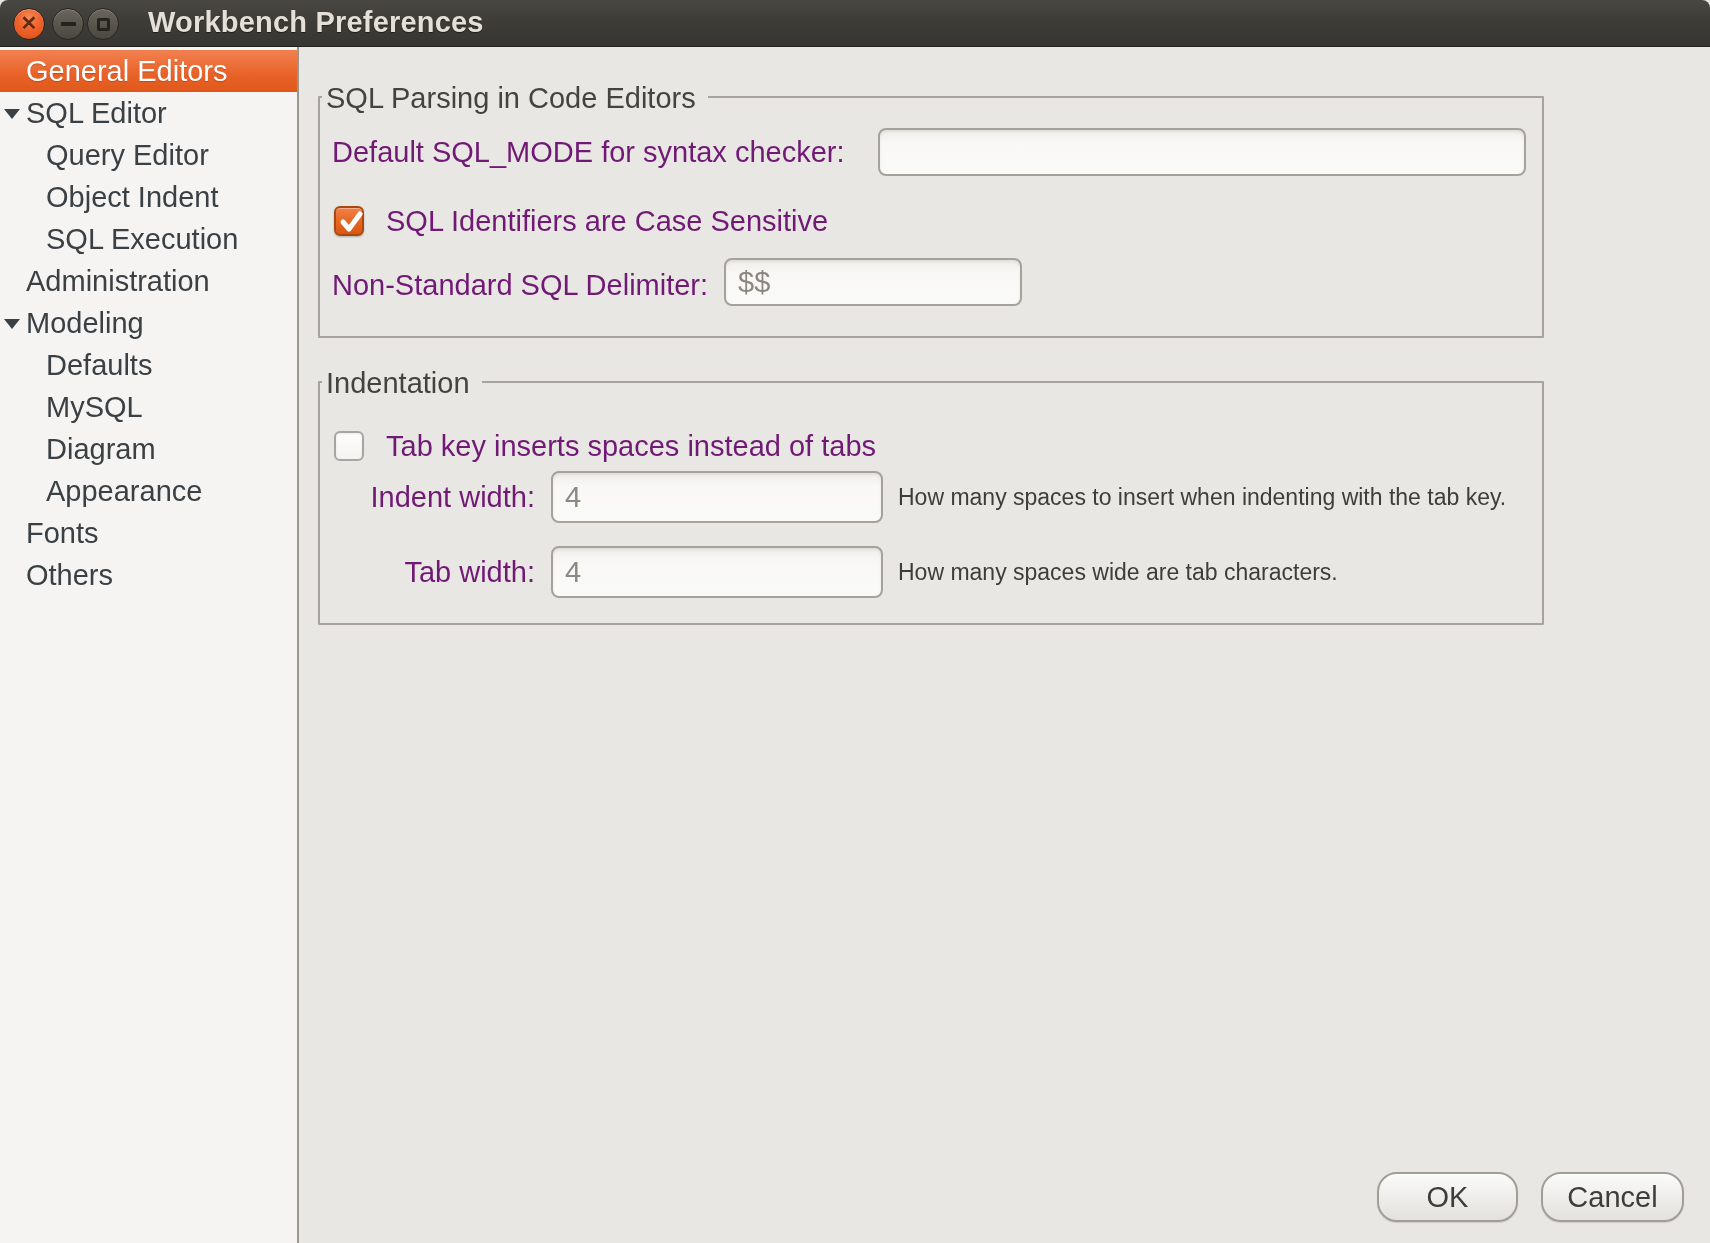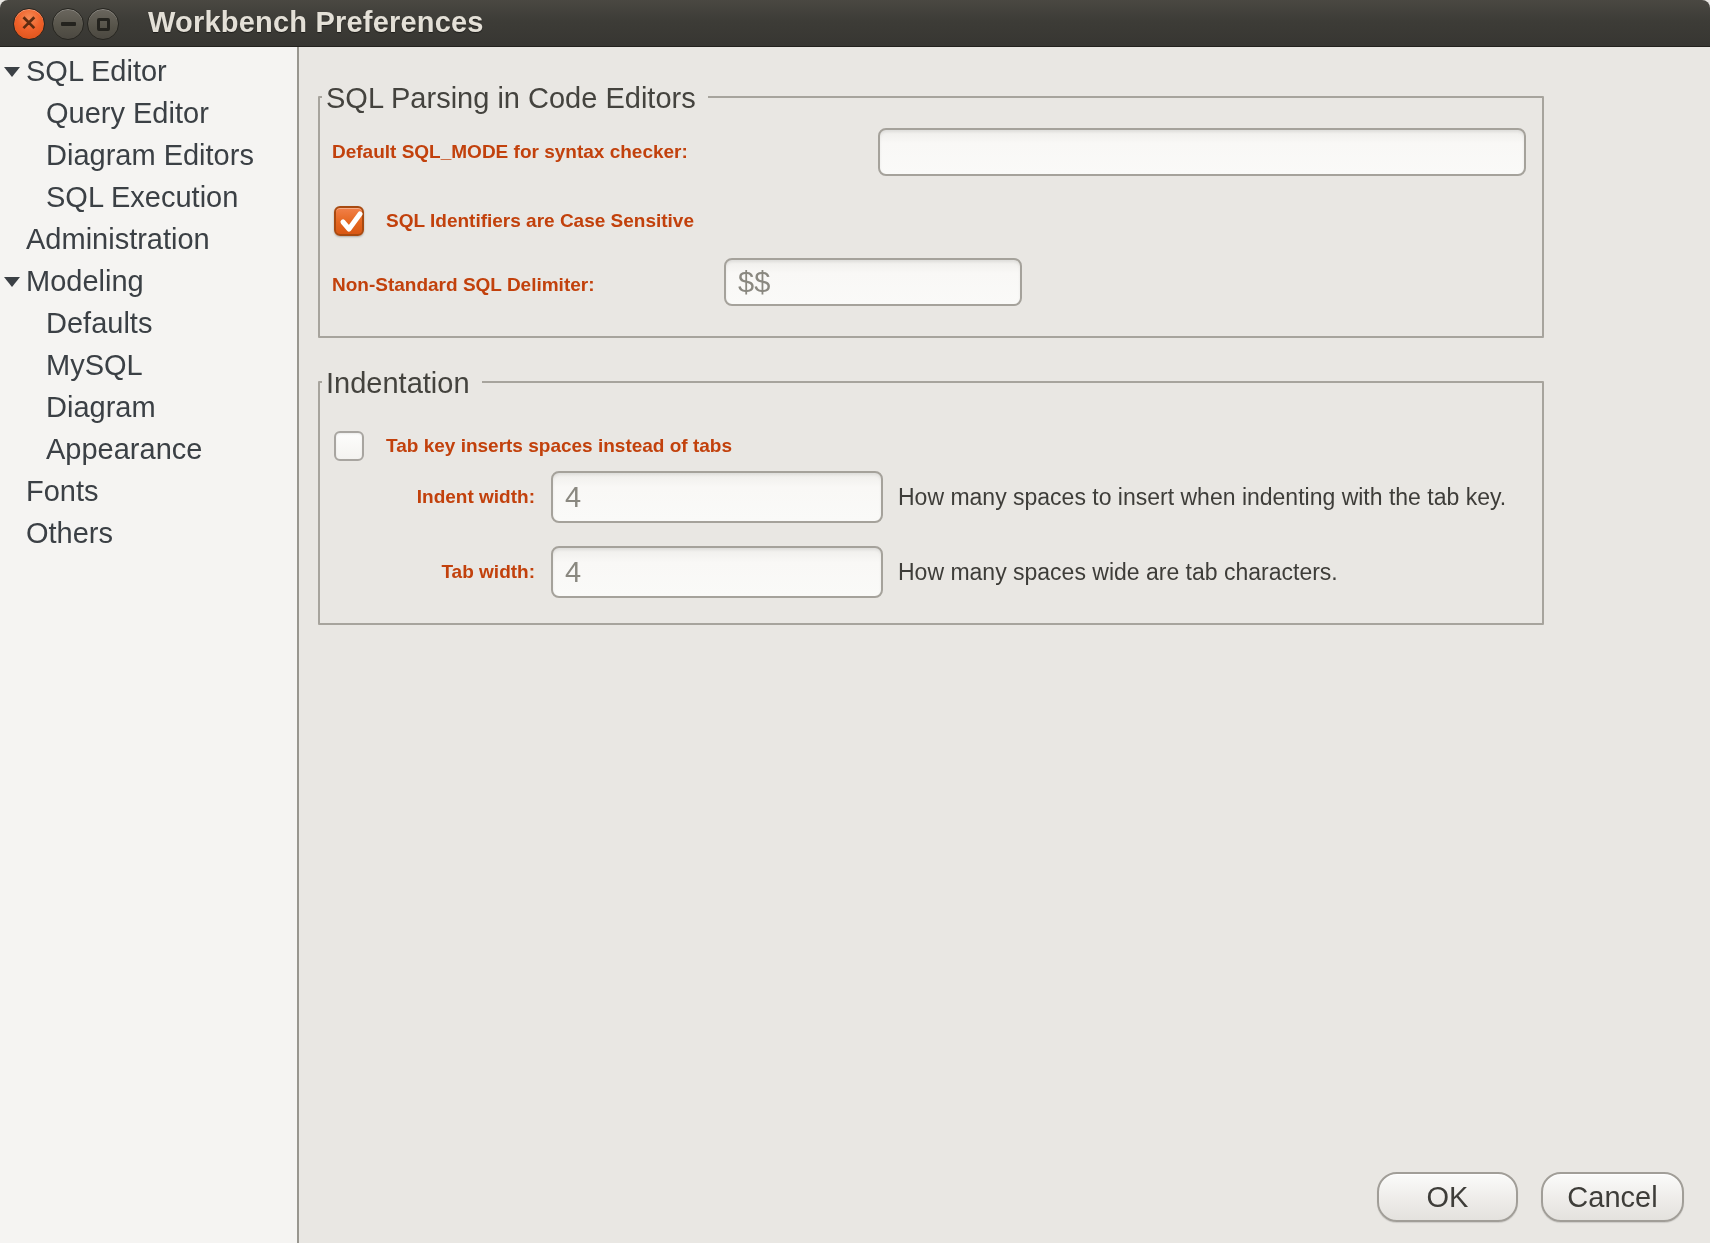--- a/index.html
+++ b/index.html
@@ -67,21 +67,21 @@
   
   .group {
     position: absolute; border: 2px solid #A7A49D; border-radius: 1px;
   }
   .group-title {
     position: absolute; top: -18px; left: 2px;
     background: #E9E7E3; padding: 0 12px 0 4px;
     font-size: 29px; line-height: 36px; color: #44433E; white-space: nowrap;
   }
   .form-label {
-    position: absolute; font-size: 19px; color: #c2410c; white-space: nowrap; font-weight: bold;
+    position: absolute; font-size: 29px; color: #701a75; white-space: nowrap;
   }
   .hint {
     position: absolute; font-size: 23px; color: #3E3D39; white-space: nowrap; text-align: right;
   }
   .text-input {
     position: absolute; border: 2px solid #A5A29B; border-radius: 8px;
     background: linear-gradient(180deg, #EFEEEB 0%, #F9F8F6 30%, #FAFAF8 100%);
     box-shadow: inset 0 2px 3px rgba(0,0,0,.07);
     font-family: "Liberation Sans", sans-serif;
     font-size: 29px; color: #8A8880; padding: 0 12px; outline: none;
@@ -126,29 +126,32 @@
       <span class="glyph-min"></span>
     </div>
     <div class="wbtn wbtn-gray wbtn-max">
       <span class="glyph-max"></span>
     </div>
     <span class="window-title">Workbench Preferences</span>
   </div>
 
   <div class="sidebar">
     <div class="nav">
+      <div class="nav-item selected">
+        <span>General Editors</span>
+      </div>
       <div class="nav-item">
         <span class="expander"></span>
         <span>SQL Editor</span>
       </div>
       <div class="nav-item child">
         <span>Query Editor</span>
       </div>
       <div class="nav-item child">
-        <span>Diagram Editors</span>
+        <span>Object Indent</span>
       </div>
       <div class="nav-item child">
         <span>SQL Execution</span>
       </div>
       <div class="nav-item">
         <span>Administration</span>
       </div>
       <div class="nav-item">
         <span class="expander"></span>
         <span>Modeling</span>

